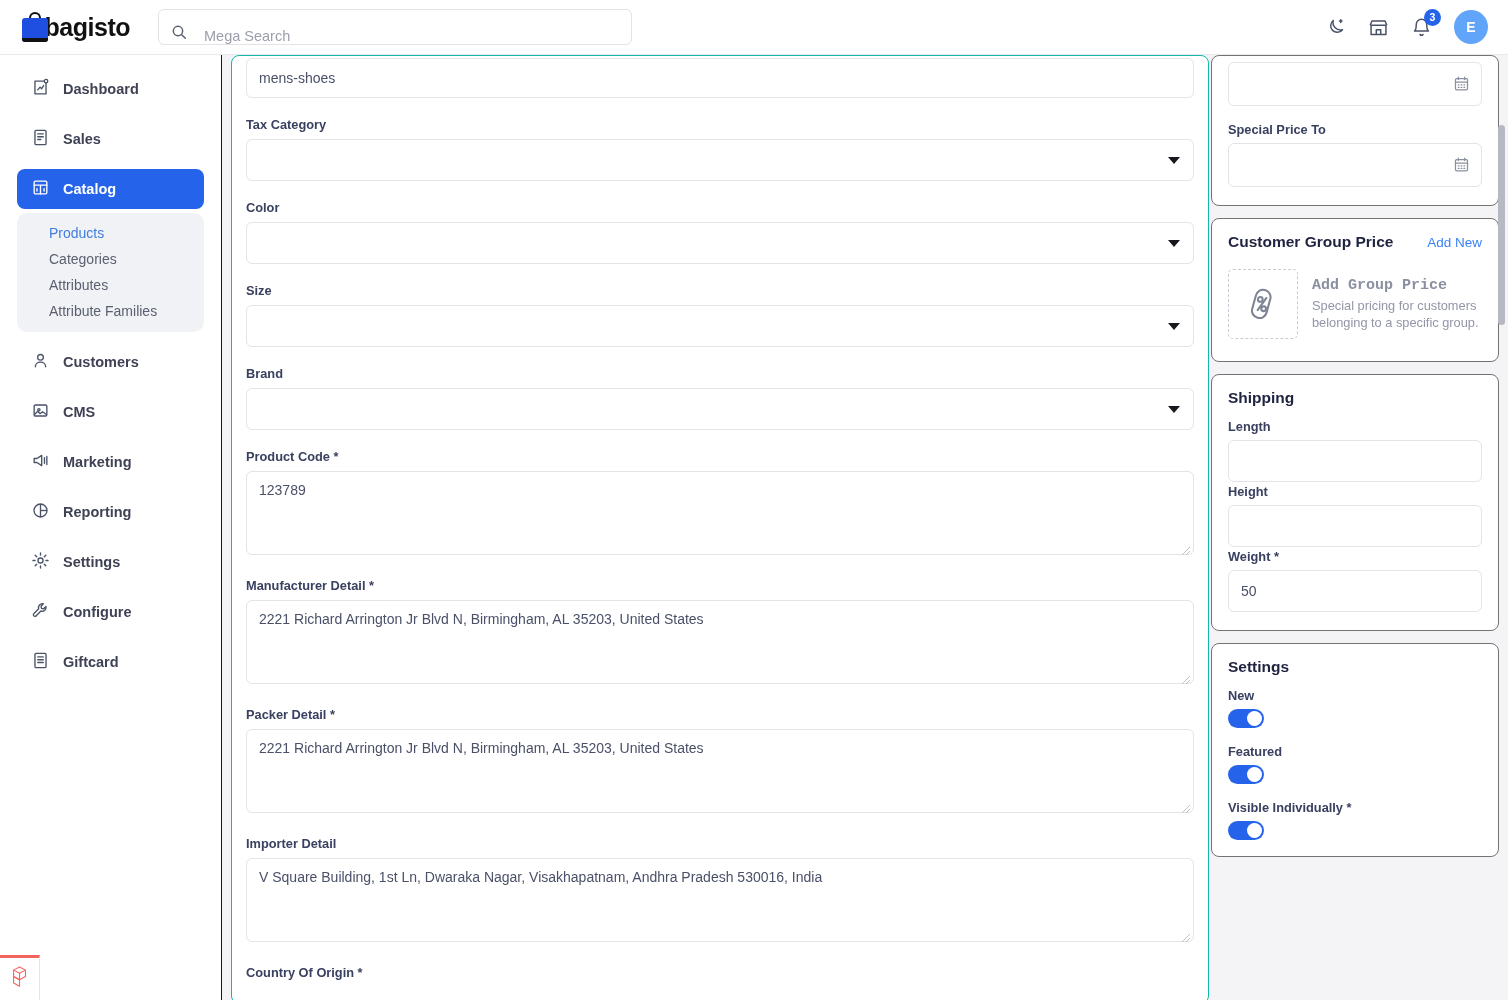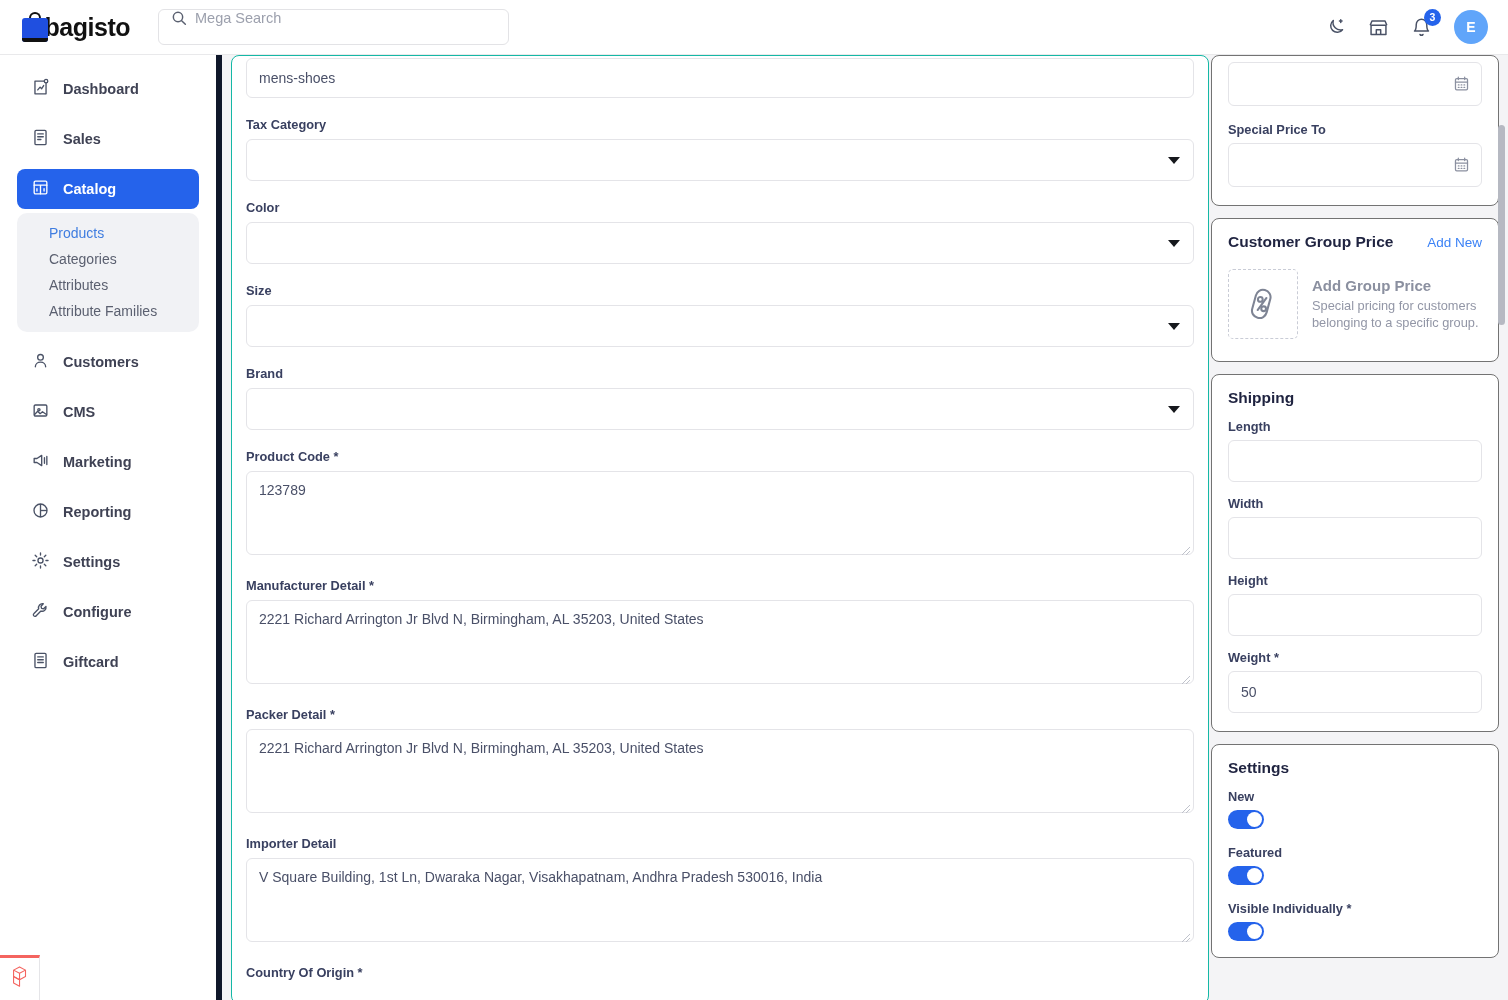--- a/index.html
+++ b/index.html
@@ -30,23 +30,23 @@
     border: 2.6px solid #111; border-bottom: none;
     border-radius: 7px 7px 0 0;
   }
   .bag-icon .base {
     position: absolute; left: 0; bottom: 0; width: 26px; height: 4px;
     background: #111; border-radius: 0 0 3px 3px;
   }
   .brand-name { font-size: 25px; font-weight: 700; color: #111; letter-spacing: -0.5px; }
 
   .search-wrap {
-    margin-left: 28px; width: 351px; height: 36px;
+    margin-left: 28px; width: 474px; height: 36px;
     border: 1px solid #e3e3e6; border-radius: 6px;
-    display: flex; align-items: flex-start; gap: 8px; padding: 0 12px;
+    display: flex; align-items: flex-end; gap: 17px; padding: 0 12px;
     background: #fff;
   }
   .search-wrap svg { flex: 0 0 auto; }
   .search-input {
     border: none; outline: none; font-size: 14.5px;
     font-family: "Liberation Sans", sans-serif;
     color: #333; width: 100%; background: transparent;
   }
   .search-input::placeholder { color: #9ca0ad; }
 
@@ -65,21 +65,21 @@
     width: 34px; height: 34px; border-radius: 50%;
     background: #60a5fa; color: #fff; font-size: 14px; font-weight: 600;
     display: flex; align-items: center; justify-content: center;
     cursor: pointer;
   }
 
   
   .sidebar {
     position: absolute; top: 55px; left: 0;
     width: 222px; height: 945px;
-    background: #ffffff; border-right: 6px solid #0f172a;
+    background: #ffffff; border-right: 1px solid #0f172a;
     padding-top: 14px;
     overflow: hidden;
   }
   .nav-item {
     display: flex; align-items: center; gap: 13px;
     height: 40px; margin: 0 17px 10px 17px;
     padding: 0 14px; border-radius: 8px;
     font-size: 14.5px; font-weight: 600; color: #3f4254;
     cursor: pointer;
   }
@@ -165,24 +165,24 @@
 
   .add-group {
     display: flex; align-items: center; gap: 14px;
     padding: 4px 0 6px 0;
   }
   .dashed-box {
     width: 70px; height: 70px; flex: 0 0 auto;
     border: 1px dashed #c9ccd6; border-radius: 5px;
     display: flex; align-items: center; justify-content: center;
   }
-  .add-group-title { font-size: 15px; font-weight: 700; color: #8b90a0; margin-bottom: 3px; }
+  .add-group-title { font-size: 15px; font-weight: 700; color: #8b90a0; margin-bottom: 3px; font-family: Liberation Mono, monospace; }
   .add-group-sub { font-size: 12.8px; color: #9296a6; line-height: 1.35; }
 
-  .ship-field { margin-bottom: 14px; }
+  .ship-field { margin-bottom: 2px; }
   .ship-label { font-size: 12.8px; font-weight: 700; color: #394060; margin-bottom: 6px; display: block; }
   .ship-ctrl { height: 42px; }
 
   .toggle-field { margin-bottom: 16px; }
   .toggle {
     width: 36px; height: 19px; border-radius: 10px;
     background: #2563eb; position: relative; cursor: pointer;
   }
   .toggle .knob {
     position: absolute; right: 2px; top: 2px;
@@ -502,24 +502,20 @@
 
     <div class="panel">
       <div class="panel-head" style="margin-bottom:12px;">
         <span class="panel-title">Shipping</span>
       </div>
       <div class="ship-field">
         <label class="ship-label">Length</label>
         <input class="ctrl ship-ctrl" value="" style="">
       </div>
       <div class="ship-field">
-        <label class="ship-label">Width</label>
-        <input class="ctrl ship-ctrl" value="" style="">
-      </div>
-      <div class="ship-field">
         <label class="ship-label">Height</label>
         <input class="ctrl ship-ctrl" value="" style="">
       </div>
       <div class="ship-field" style="margin-bottom:2px;">
         <label class="ship-label">Weight *</label>
         <input class="ctrl ship-ctrl" value="50" style="">
       </div>
     </div>
 
     <div class="panel" style="margin-bottom:0;">

